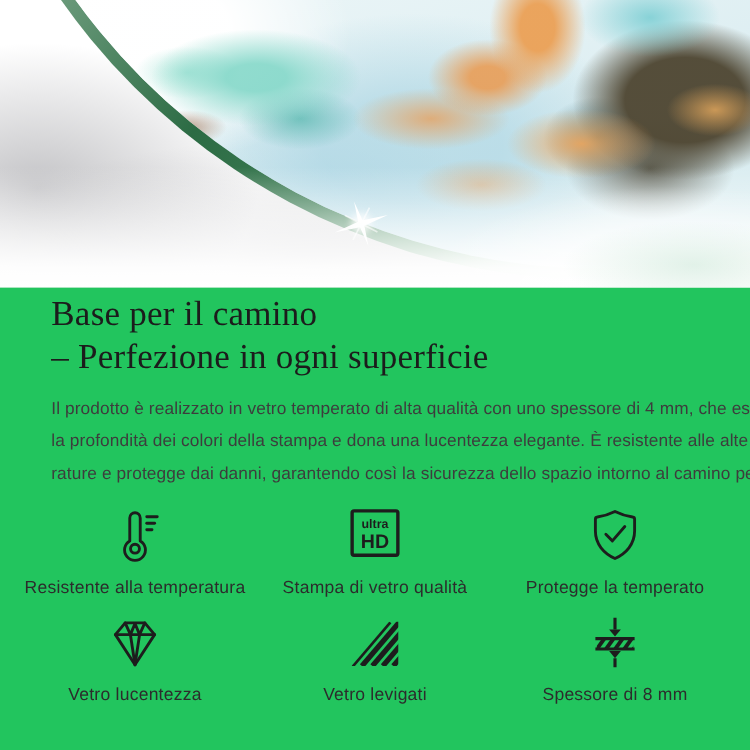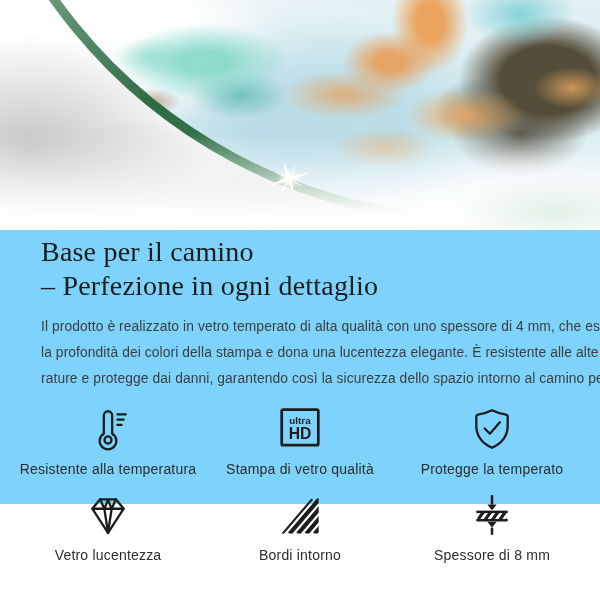--- a/index.html
+++ b/index.html
@@ -1,17 +1,17 @@
 <!DOCTYPE html>
 <html><head>
 <meta charset="utf-8">
 <style>
   html,body{margin:0;padding:0;background:#fff;}
   body{width:600px;height:600px;overflow:hidden;font-family:"Liberation Sans","DejaVu Sans",sans-serif;}
-  .page{position:relative;width:600px;height:504px;background:#7dd3fc;}
+  .page{position:relative;width:600px;height:600px;background:#22c55e;}
 
   
   .hero{position:relative;width:600px;height:230px;overflow:hidden;background:#fff;}
   .hero-shadow{position:absolute;inset:0;
     background:
       radial-gradient(ellipse 260px 170px at 30px 150px, rgba(105,105,112,0.40), rgba(105,105,112,0) 68%),
       radial-gradient(ellipse 420px 150px at 250px 215px, rgba(125,125,132,0.30), rgba(125,125,132,0) 70%),
       radial-gradient(ellipse 500px 120px at 480px 235px, rgba(140,140,145,0.18), rgba(140,140,145,0) 70%);}
   .glass-edge{position:absolute;inset:0;
     clip-path:circle(527px at 480px -303px);
@@ -47,21 +47,21 @@
   
   .title{margin:5px 0 0 41px;font-family:"Liberation Serif","DejaVu Serif",serif;
     font-size:28px;line-height:34px;color:#1c1c1c;font-weight:400;letter-spacing:0.2px;}
   .title span{display:block;}
   .paragraph{margin:11px 0 0 41px;font-size:13.8px;line-height:26px;color:#3d3d3d;letter-spacing:0.1px;}
   .paragraph span{display:block;white-space:nowrap;}
 
   
   .features{display:grid;grid-template-columns:repeat(3,1fr);row-gap:14px;padding:0 12px;margin-top:13px;}
   .feature{display:flex;flex-direction:column;align-items:center;}
-  .feature .icon-box{height:48px;display:flex;align-items:center;justify-content:center;}
+  .feature .icon-box{height:48px;display:flex;justify-content:center;}
   .feature .label{margin-top:8px;font-size:14px;color:#2c2c2c;letter-spacing:0.2px;text-align:center;}
   .icon-svg{stroke:#1d1d1d;fill:none;stroke-width:2.2;stroke-linecap:round;stroke-linejoin:round;}
   .hd-ultra{font-family:"Liberation Sans","DejaVu Sans",sans-serif;font-size:9.5px;font-weight:600;fill:#1d1d1d;stroke:none;}
   .hd-hd{font-family:"Liberation Sans","DejaVu Sans",sans-serif;font-size:15px;font-weight:700;fill:#1d1d1d;stroke:none;}
 </style>
 </head>
 <body>
 
 <div class="page">
 
@@ -79,21 +79,21 @@
       <g transform="rotate(-18 30 30)">
         <circle cx="30" cy="30" r="9" fill="#ffffff" opacity="0.75" filter="url(#blur1)"></circle>
         <path d="M30 10 L32 27.5 L54 30 L32 32.5 L30 50 L28 32.5 L6 30 L28 27.5 Z" fill="#ffffff" opacity="0.95"></path>
         <path d="M19 19 L30 30 L41 41 M41 19 L30 30 L19 41" stroke="#ffffff" stroke-width="1.4" opacity="0.6"></path>
       </g>
     </svg>
   </div>
 
   <h1 class="title">
     <span>Base per il camino</span>
-    <span>– Perfezione in ogni dettaglio</span>
+    <span>– Perfezione in ogni superficie</span>
   </h1>
 
   <p class="paragraph">
     <span>Il prodotto è realizzato in vetro temperato di alta qualità con uno spessore di 4 mm, che esalta</span>
     <span>la profondità dei colori della stampa e dona una lucentezza elegante. È resistente alle alte tempe-</span>
     <span>rature e protegge dai danni, garantendo così la sicurezza dello spazio intorno al camino per anni.</span>
   </p>
 
   <div class="features">
 
@@ -154,21 +154,21 @@
             </defs>
           <g clip-path="url(#triClip)" stroke="#1d1d1d" stroke-width="4" fill="none">
             <line x1="4" y1="40" x2="33" y2="6"></line>
             <line x1="12" y1="40" x2="41" y2="6"></line>
             <line x1="20" y1="40" x2="49" y2="6"></line>
             <line x1="28" y1="40" x2="57" y2="6"></line>
             <line x1="36" y1="40" x2="65" y2="6"></line>
           </g>
         </svg>
       </div>
-      <div class="label">Bordi intorno</div>
+      <div class="label">Vetro levigati</div>
     </div>
 
     <div class="feature">
       <div class="icon-box">
         <svg width="46" height="46" viewBox="0 0 44 44">
           <defs>
               <clipPath id="barClip">
                 <rect x="8" y="19" width="28" height="8"></rect>
               </clipPath>
             </defs>

